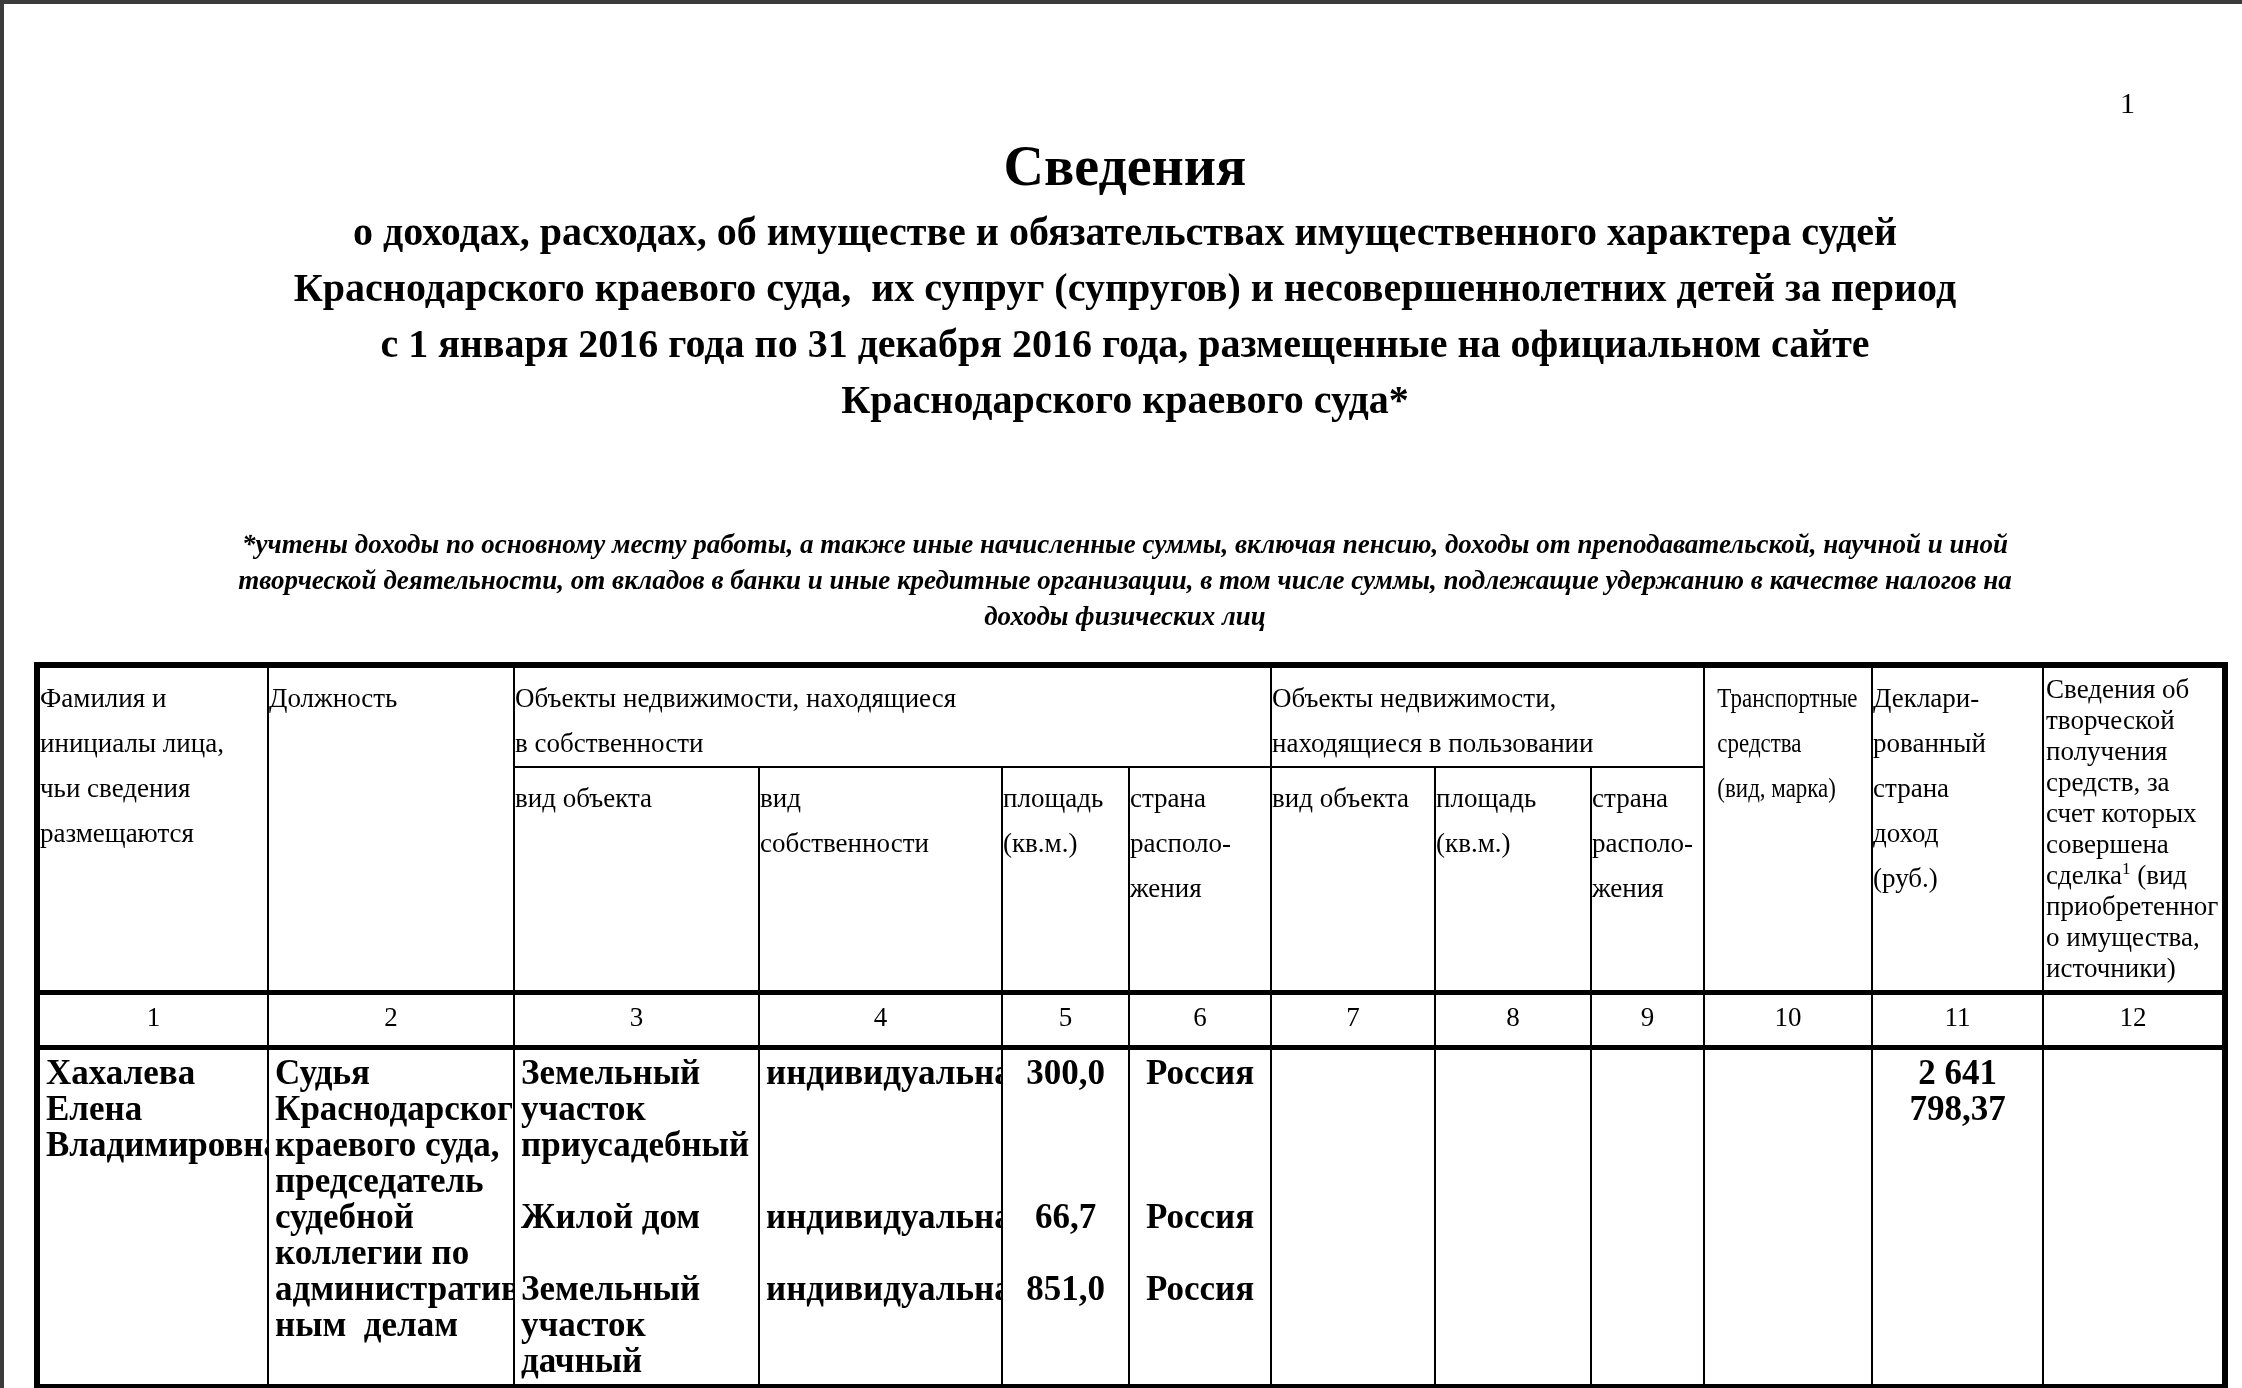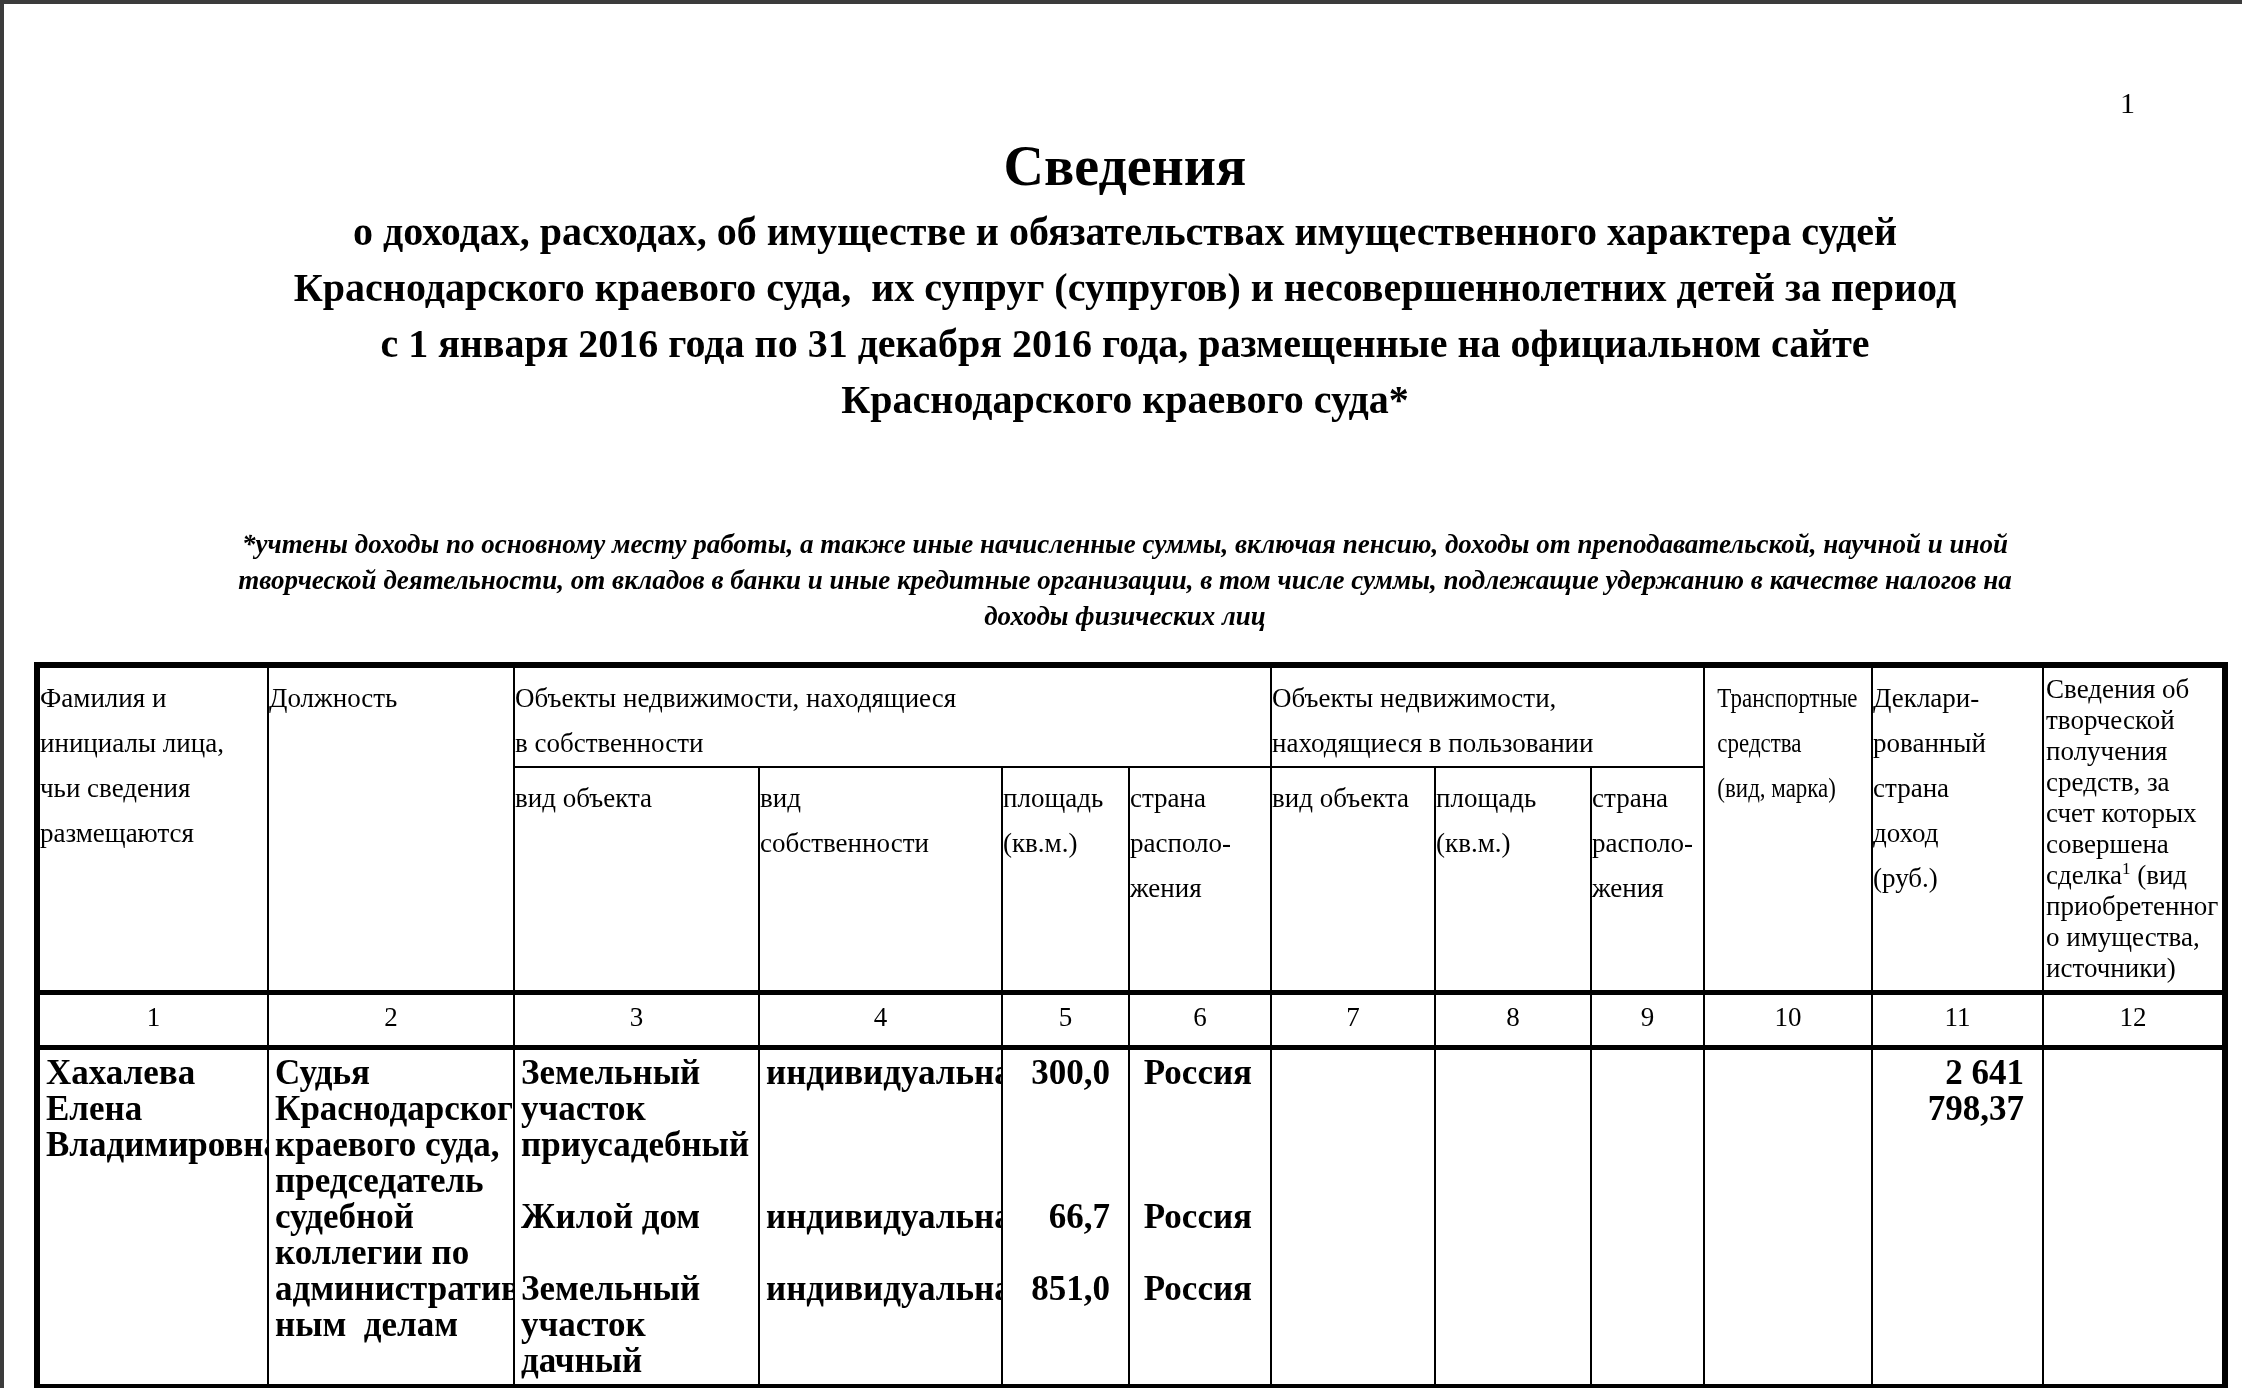--- a/index.html
+++ b/index.html
@@ -62,21 +62,21 @@
   }
   tr.nums { height:55px; }
   tr.data { height:330px; }
   tr.data td {
     vertical-align:top; text-align:left;
     font-size:35px; line-height:36px;
     white-space:pre-line;
     padding:5px 6px;
     font-weight:bold;
   }
-  tr.data td.center { text-align:right; padding-left:2px; padding-right:18px; }
+  tr.data td.center { text-align:center; padding-left:2px; padding-right:2px; }
 </style>
 </head>
 <body>
 
 <div class="page">
 
   <div class="page-number">1</div>
 
   <div class="title-block">
     <div class="doc-title">Сведения</div>

